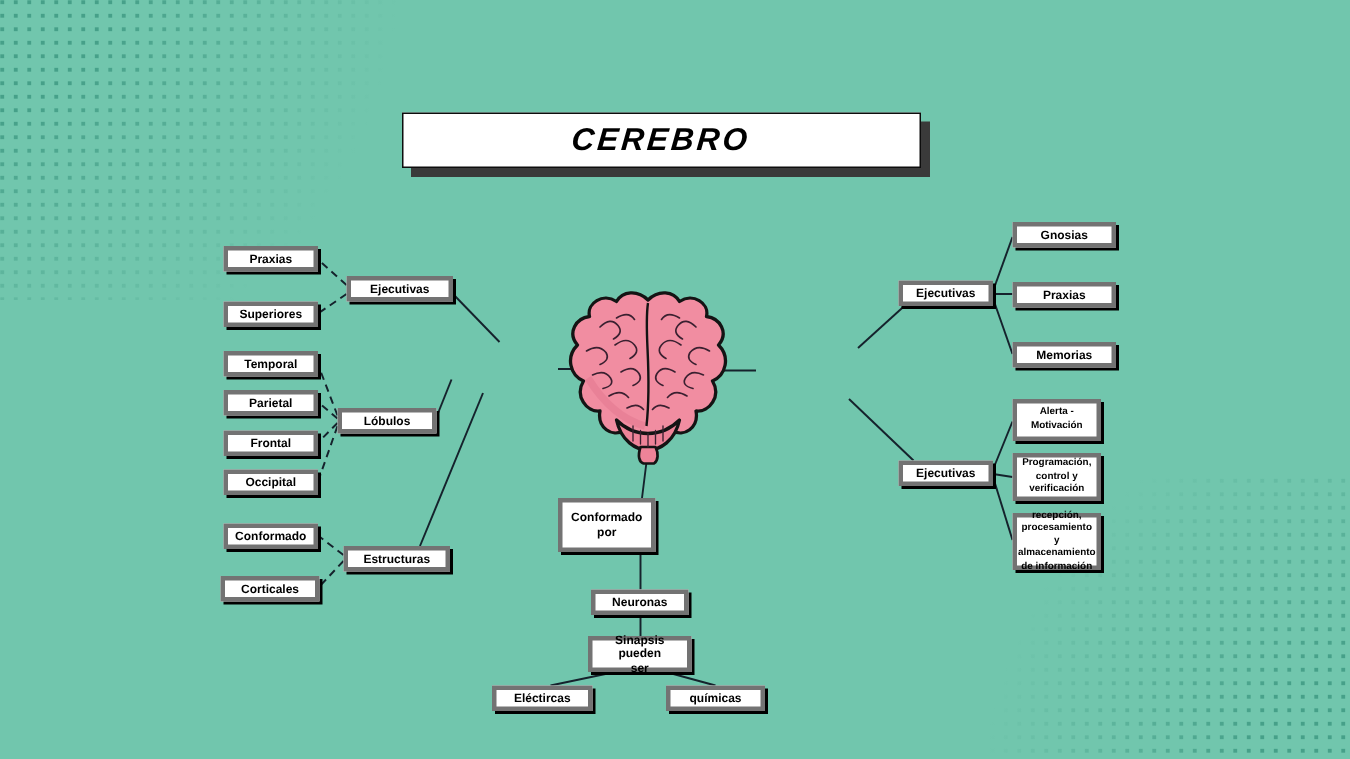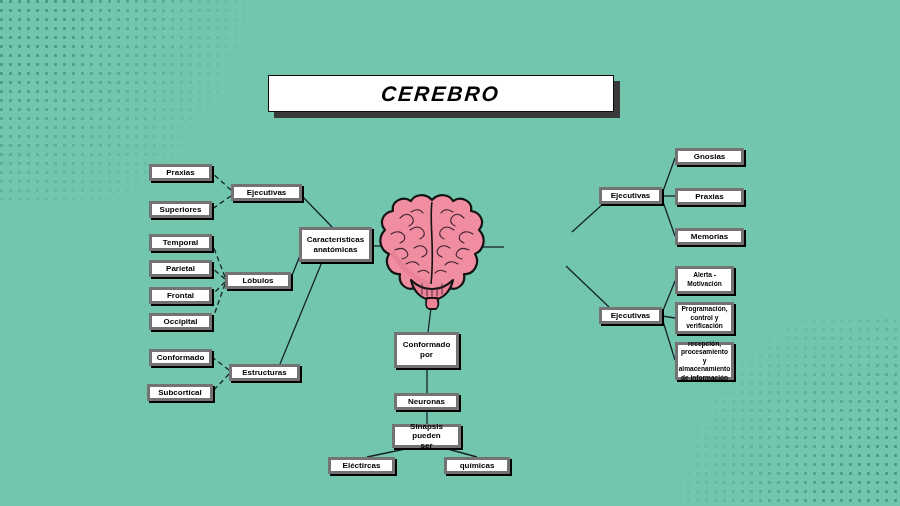--- a/index.html
+++ b/index.html
@@ -109,23 +109,20 @@
       <path d="M72,56 q-8,-5 -12,1 q-3,5 4,8"></path>
       <path d="M68,80 q-7,-4 -11,1"></path>
       <path d="M44,92 v10 M49,95 v9 M54,97 v9 M59,95 v9 M64,92 v10" stroke-width="0.9"></path>
     </g>
   </svg>
 
   <div class="title-box">
     <span class="title-text">CEREBRO</span>
   </div>
 
-  <div class="node" style="left:299px;top:227px;width:73px;height:35px">
-      <span>Características anatómicas</span>
-    </div>
   <div class="node" style="left:231px;top:184px;width:71px;height:17px">
       <span>Ejecutivas</span>
     </div>
   <div class="node" style="left:149px;top:164px;width:63px;height:17px">
       <span>Praxias</span>
     </div>
   <div class="node" style="left:149px;top:201px;width:63px;height:17px">
       <span>Superiores</span>
     </div>
   <div class="node" style="left:225px;top:272px;width:66px;height:17px">
@@ -143,21 +140,21 @@
   <div class="node" style="left:149px;top:313px;width:63px;height:17px">
       <span>Occipital</span>
     </div>
   <div class="node" style="left:229px;top:364px;width:71px;height:17px">
       <span>Estructuras</span>
     </div>
   <div class="node" style="left:149px;top:349px;width:63px;height:17px">
       <span>Conformado</span>
     </div>
   <div class="node" style="left:147px;top:384px;width:66px;height:17px">
-      <span>Subcortical</span>
+      <span>Corticales</span>
     </div>
 
   <div class="node" style="left:599px;top:187px;width:63px;height:17px">
       <span>Ejecutivas</span>
     </div>
   <div class="node" style="left:675px;top:148px;width:69px;height:17px">
       <span>Gnosias</span>
     </div>
   <div class="node" style="left:675px;top:188px;width:69px;height:17px">
       <span>Praxias</span>
@@ -171,21 +168,21 @@
   <div class="node small" style="left:675px;top:266px;width:59px;height:28px">
       <span>Alerta - Motivación</span>
     </div>
   <div class="node small" style="left:675px;top:302px;width:59px;height:32px">
       <span>Programación, control y verificación</span>
     </div>
   <div class="node small" style="left:675px;top:342px;width:59px;height:38px">
       <span>recepción, procesamiento y almacenamiento de información</span>
     </div>
 
-  <div class="node" style="left:394px;top:332px;width:65px;height:36px">
+  <div class="node" style="left:372px;top:332px;width:65px;height:36px">
       <span>Conformado por</span>
     </div>
   <div class="node" style="left:394px;top:393px;width:65px;height:17px">
       <span>Neuronas</span>
     </div>
   <div class="node" style="left:392px;top:424px;width:69px;height:24px">
       <span>Sinapsis pueden ser</span>
     </div>
   <div class="node" style="left:328px;top:457px;width:67px;height:17px">
       <span>Eléctircas</span>

